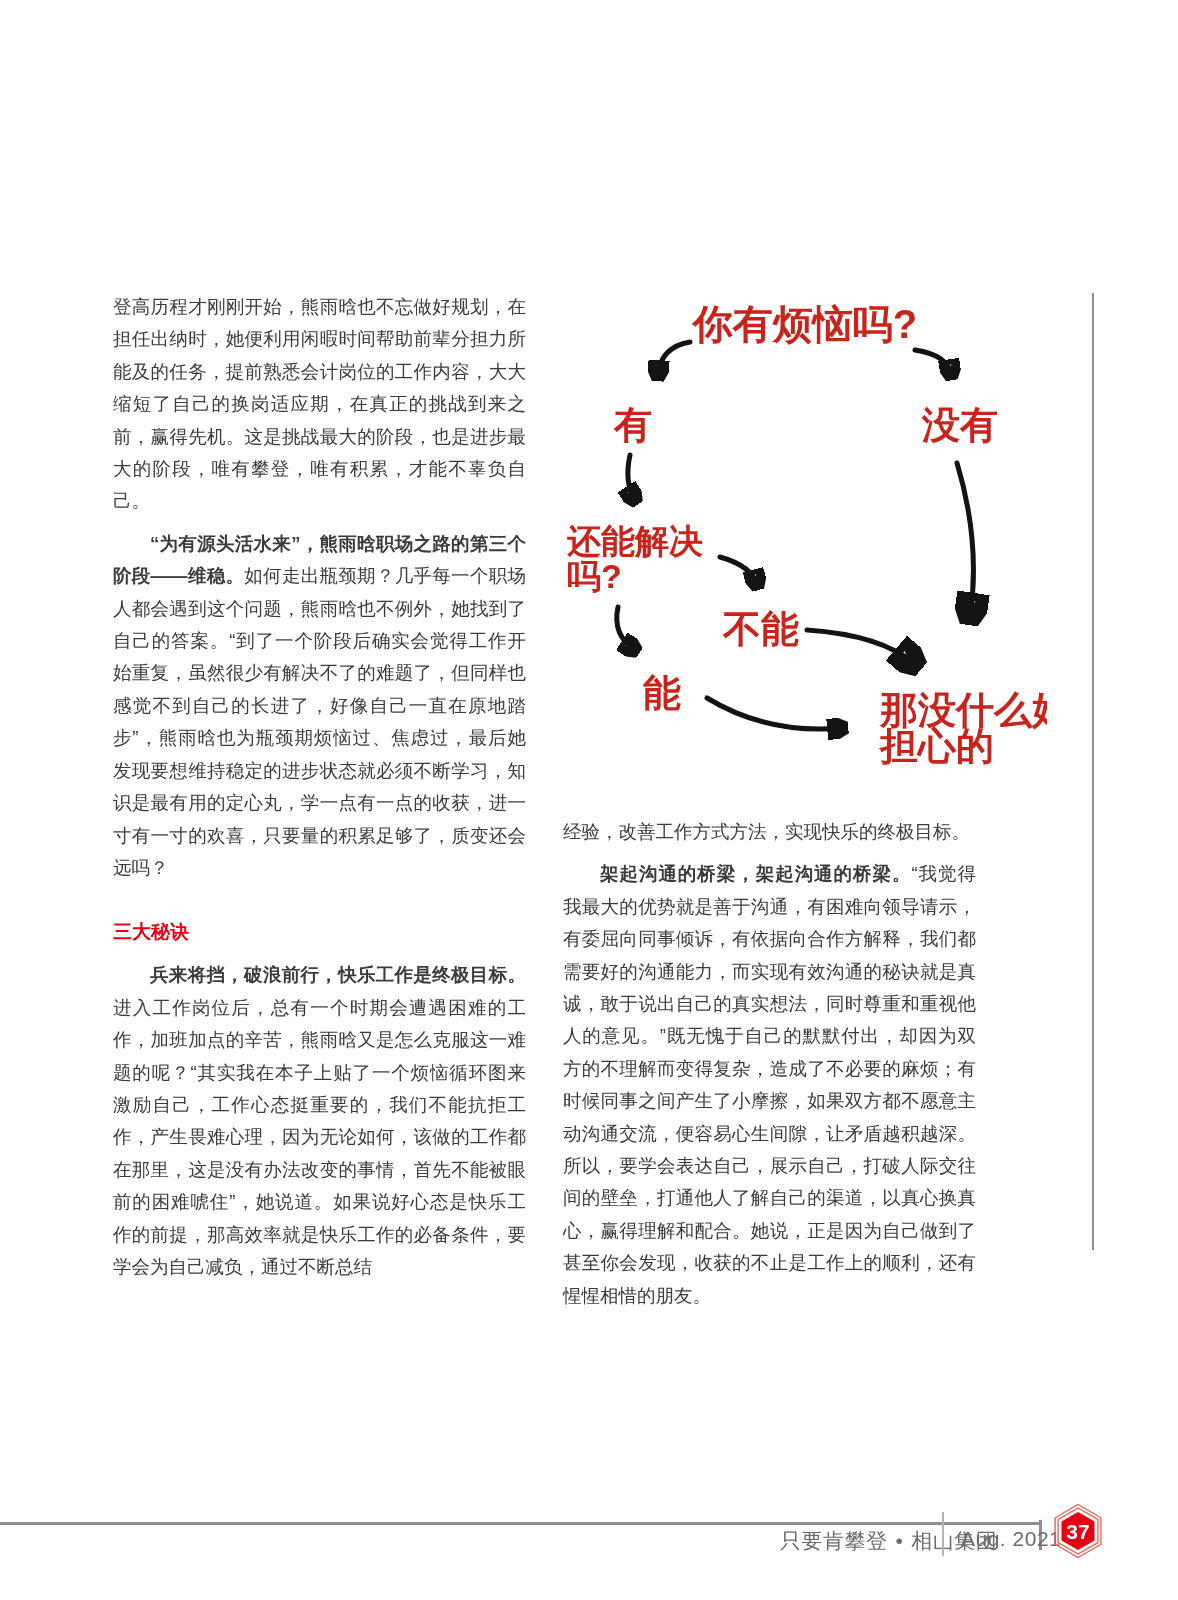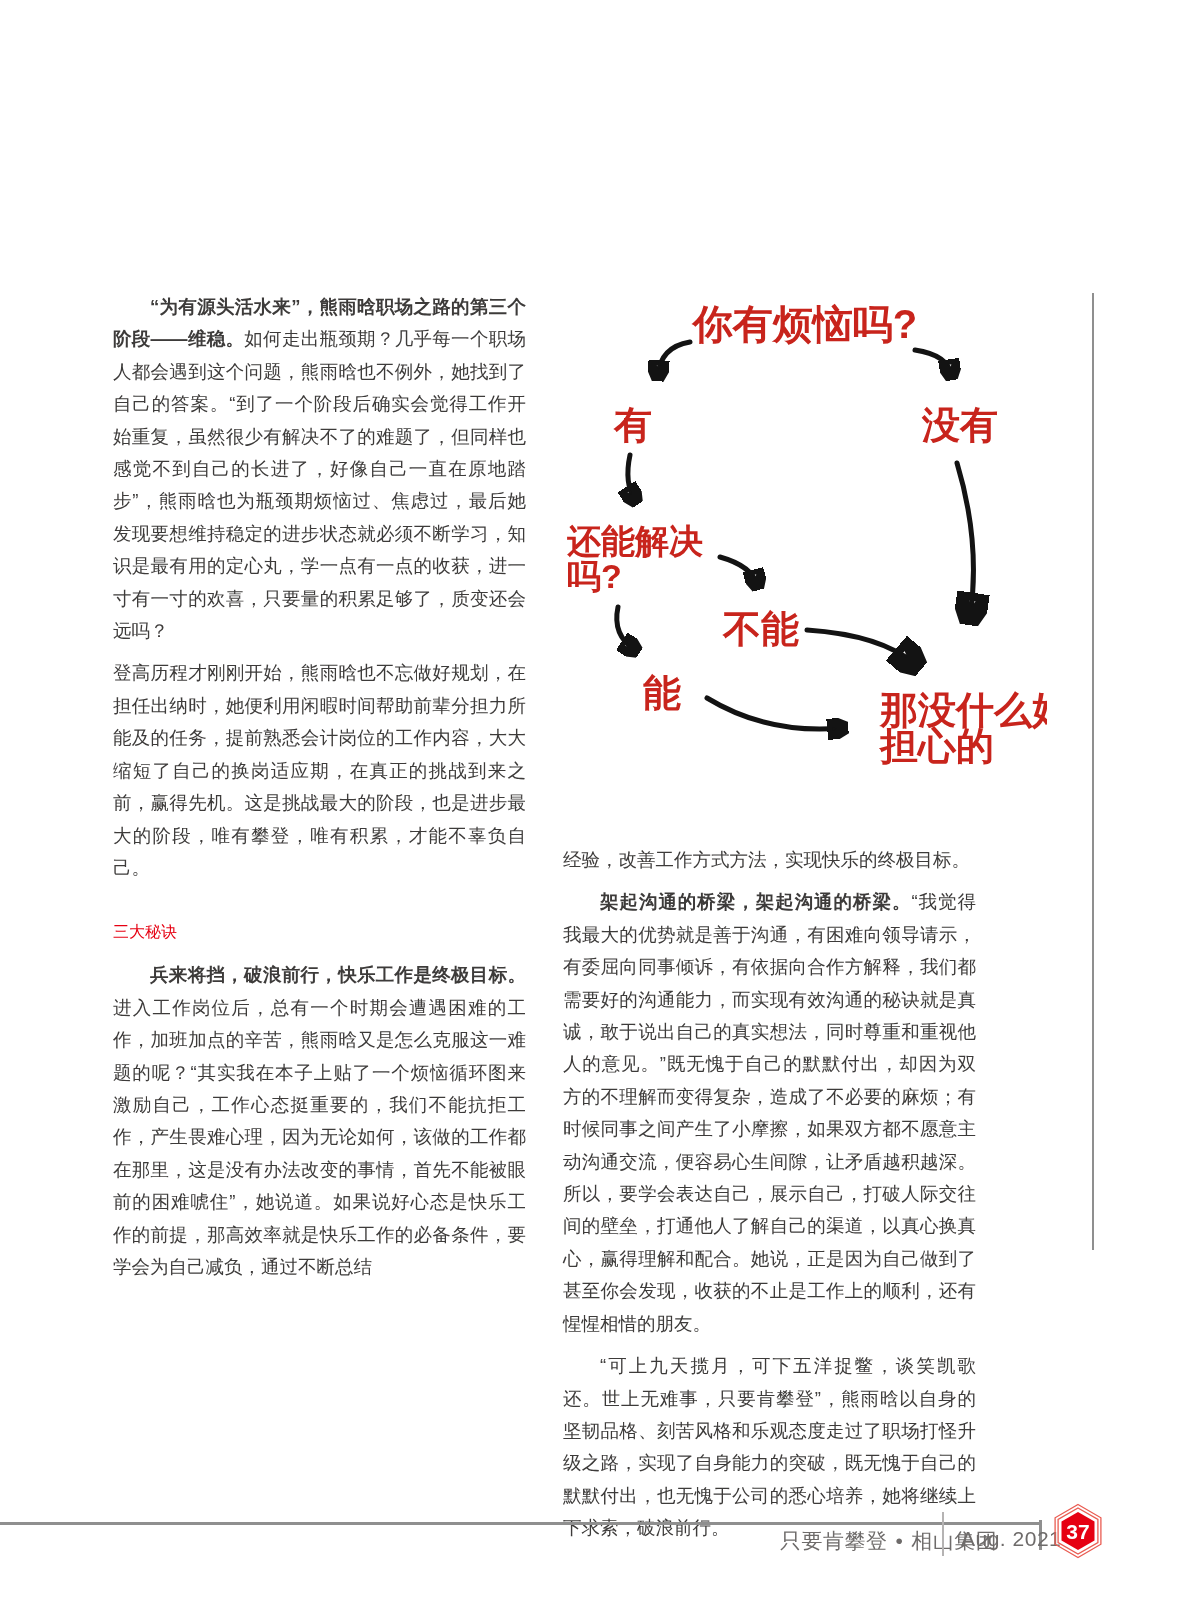--- a/index.html
+++ b/index.html
@@ -13,28 +13,28 @@
   .col {
     position:absolute;
     width:413px;
     color:var(--body_text,#3d3b3a);
     font-size:18.5px;
     line-height:32.4px;
     text-align:justify;
     text-justify:inter-ideograph;
   }
   .left-col  { left:113px; top:291px; }
-  .right-col { left:563px; top:844px; }
+  .right-col { left:563px; top:816px; }
   .col p { margin:0 0 10px 0; }
   .col p.indent { text-indent:2em; }
   .col b.lead { font-weight:700; }
   .section-heading {
     color:var(--heading_red,#e60012);
-    font-size:16px;
-    font-weight:400;
+    font-size:19px;
+    font-weight:700;
     line-height:28px;
     margin:34px 0 13px 0;
   }
   .diagram {
     position:absolute;
     left:553px; top:283px;
     width:494px; height:496px;
   }
   .diagram text {
     fill:var(--diagram_red,#c8241c);
@@ -91,30 +91,29 @@
     fill:#ffffff;
     font-size:21px;
     font-weight:700;
     font-family:"Liberation Sans", sans-serif;
   }
 </style>
 </head>
 <body>
 
 <div class="col left-col">
+  <p class="para"><span>登高历程才刚刚开始，熊雨晗也不忘做好规划，在担任出纳时，她便利用闲暇时间帮助前辈分担力所能及的任务，提前熟悉会计岗位的工作内容，大大缩短了自己的换岗适应期，在真正的挑战到来之前，赢得先机。这是挑战最大的阶段，也是进步最大的阶段，唯有攀登，唯有积累，才能不辜负自己。</span></p>
   <p class="para indent"><b class="lead">“为有源头活水来”，熊雨晗职场之路的第三个阶段——维稳。</b><span>如何走出瓶颈期？几乎每一个职场人都会遇到这个问题，熊雨晗也不例外，她找到了自己的答案。“到了一个阶段后确实会觉得工作开始重复，虽然很少有解决不了的难题了，但同样也感觉不到自己的长进了，好像自己一直在原地踏步”，熊雨晗也为瓶颈期烦恼过、焦虑过，最后她发现要想维持稳定的进步状态就必须不断学习，知识是最有用的定心丸，学一点有一点的收获，进一寸有一寸的欢喜，只要量的积累足够了，质变还会远吗？</span></p>
-  <p class="para"><span>登高历程才刚刚开始，熊雨晗也不忘做好规划，在担任出纳时，她便利用闲暇时间帮助前辈分担力所能及的任务，提前熟悉会计岗位的工作内容，大大缩短了自己的换岗适应期，在真正的挑战到来之前，赢得先机。这是挑战最大的阶段，也是进步最大的阶段，唯有攀登，唯有积累，才能不辜负自己。</span></p>
   <h2 class="section-heading">三大秘诀</h2>
   <p class="para indent"><b class="lead">兵来将挡，破浪前行，快乐工作是终极目标。</b><span>进入工作岗位后，总有一个时期会遭遇困难的工作，加班加点的辛苦，熊雨晗又是怎么克服这一难题的呢？“其实我在本子上贴了一个烦恼循环图来激励自己，工作心态挺重要的，我们不能抗拒工作，产生畏难心理，因为无论如何，该做的工作都在那里，这是没有办法改变的事情，首先不能被眼前的困难唬住”，她说道。如果说好心态是快乐工作的前提，那高效率就是快乐工作的必备条件，要学会为自己减负，通过不断总结</span></p>
 </div>
 
 <div class="col right-col">
   <p class="para"><span>经验，改善工作方式方法，实现快乐的终极目标。</span></p>
   <p class="para indent"><b class="lead">架起沟通的桥梁，架起沟通的桥梁。</b><span>“我觉得我最大的优势就是善于沟通，有困难向领导请示，有委屈向同事倾诉，有依据向合作方解释，我们都需要好的沟通能力，而实现有效沟通的秘诀就是真诚，敢于说出自己的真实想法，同时尊重和重视他人的意见。”既无愧于自己的默默付出，却因为双方的不理解而变得复杂，造成了不必要的麻烦；有时候同事之间产生了小摩擦，如果双方都不愿意主动沟通交流，便容易心生间隙，让矛盾越积越深。所以，要学会表达自己，展示自己，打破人际交往间的壁垒，打通他人了解自己的渠道，以真心换真心，赢得理解和配合。她说，正是因为自己做到了甚至你会发现，收获的不止是工作上的顺利，还有惺惺相惜的朋友。</span></p>
-  <p class="para indent"><span>“可上九天揽月，可下五洋捉鳖，谈笑凯歌还。世上无难事，只要肯攀登”，熊雨晗以自身的坚韧品格、刻苦风格和乐观态度走过了职场打怪升级之路，实现了自身能力的突破，既无愧于自己的默默付出，也无愧于公司的悉心培养，她将继续上下求索，破浪前行。</span></p>
 </div>
 
 <svg class="diagram" viewBox="0 0 494 496" xmlns="http://www.w3.org/2000/svg">
   <defs>
     <marker id="ah" viewBox="0 0 10 10" refX="7.5" refY="5" markerWidth="4.2" markerHeight="4.2" orient="auto-start-reverse">
       <path d="M0,0 L10,5 L0,10 z" fill="#131313" stroke="none"></path>
     </marker>
     <marker id="ah-big" viewBox="0 0 10 10" refX="7.5" refY="5" markerWidth="6.5" markerHeight="6.5" orient="auto-start-reverse">
       <path d="M0,0 L10,5 L0,10 z" fill="#131313" stroke="none"></path>
     </marker>

